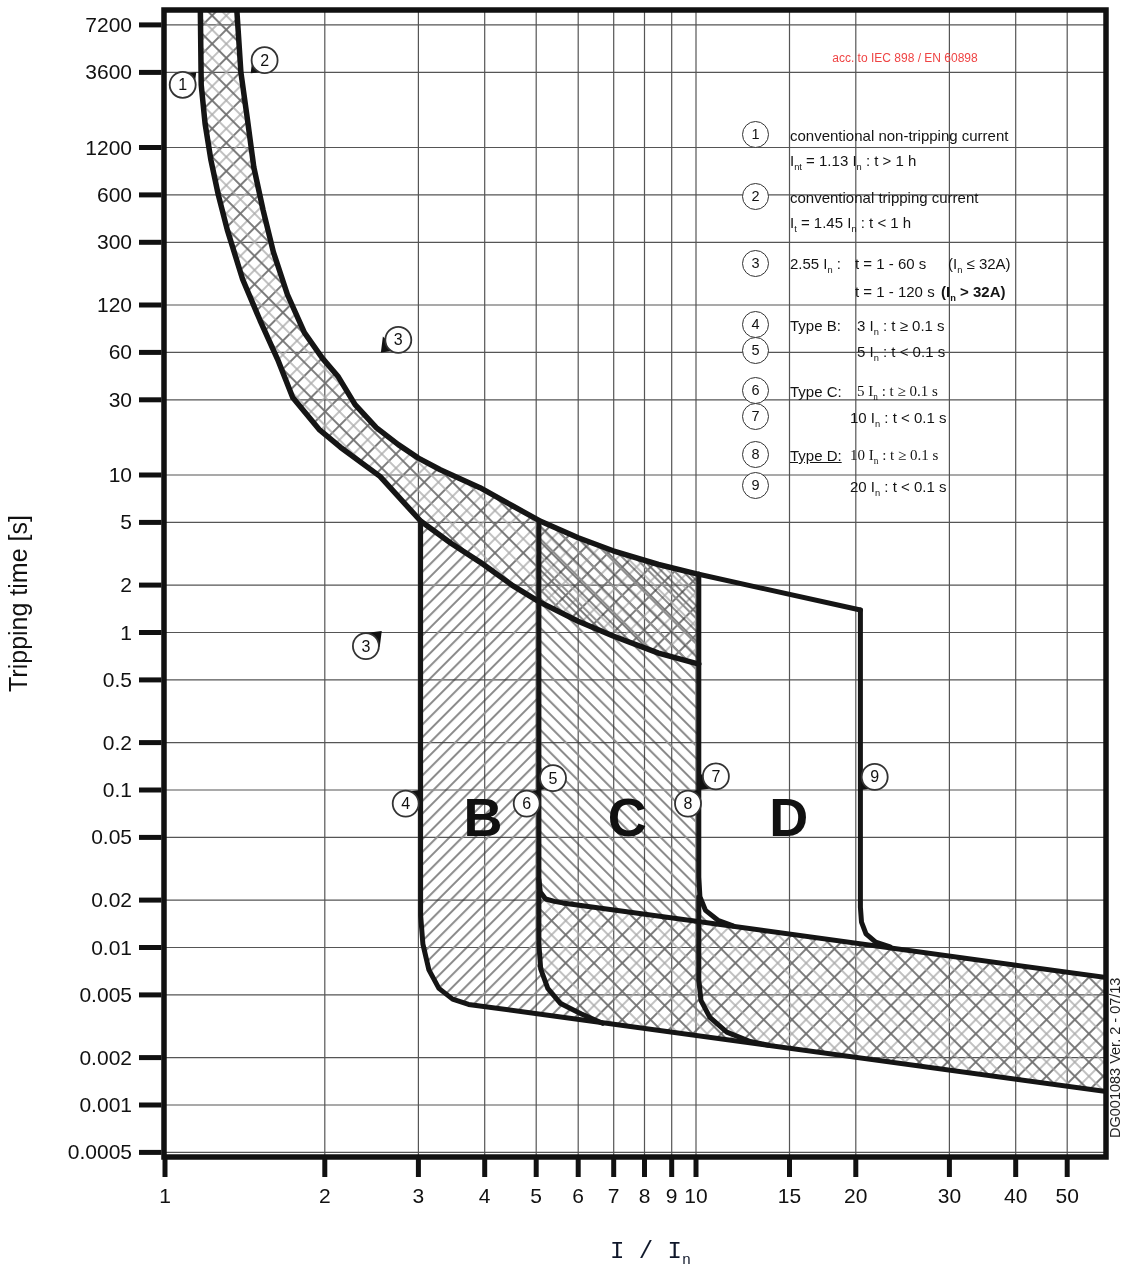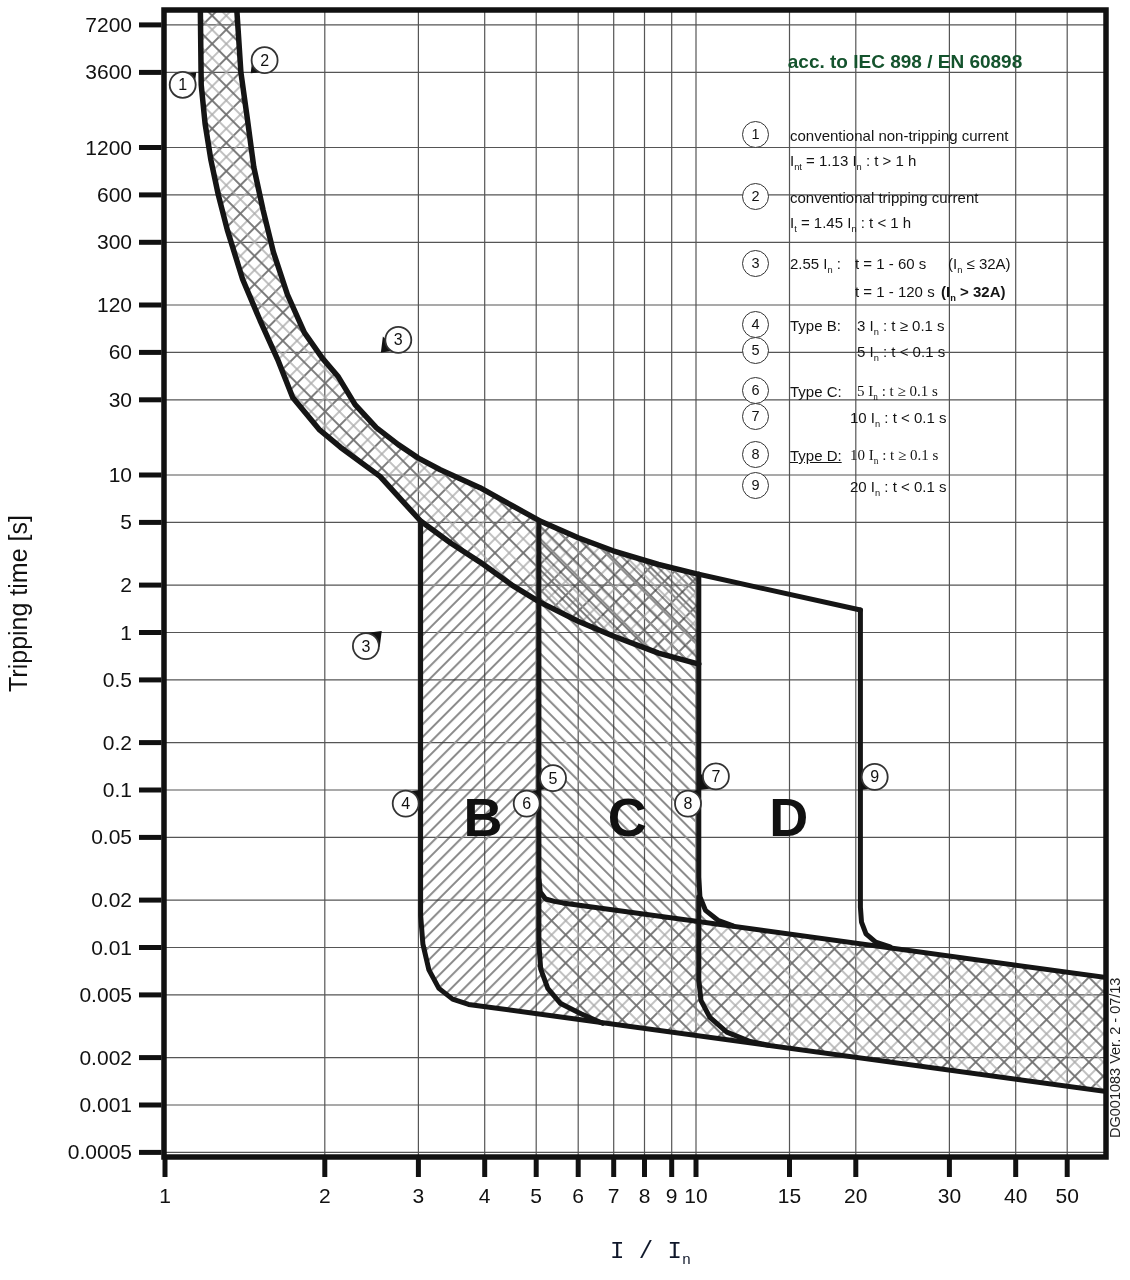--- a/index.html
+++ b/index.html
@@ -2,21 +2,21 @@
 <html><head>
 <meta charset="utf-8">
 <style>
   html,body{margin:0;padding:0;background:#fff;}
   #stage{position:relative;width:1130px;height:1280px;background:#fff;
          font-family:"Liberation Sans",sans-serif;color:#111;overflow:hidden;}
   #plot{position:absolute;left:0;top:0;width:1130px;height:1280px;}
   #plot text{font-family:"Liberation Sans",sans-serif;}
   #title-block{position:absolute;left:700px;top:44px;width:410px;text-align:center;}
   #title-main{font-size:21.5px;letter-spacing:.3px;color:#1a1a1a;}
-  #title-sub{font-size:19px;margin-top:7px;color:#14532d;font-weight:bold;}
+  #title-sub{font-size:12px;margin-top:7px;color:#ef4444;}
   #ytitle{position:absolute;left:4px;top:692px;transform:rotate(-90deg);
           transform-origin:0 0;font-size:25px;white-space:nowrap;color:#111;}
   #xtitle{position:absolute;left:610px;top:1238px;font-size:24px;color:#0f172a;font-family:Liberation Mono, monospace;}
   #sidenote{position:absolute;left:1107px;top:1138px;transform:rotate(-90deg);
             transform-origin:0 0;font-size:14.5px;white-space:nowrap;color:#222;}
   .lnum{position:absolute;width:25px;height:25px;border:1.6px solid #333;border-radius:50%;
         text-align:center;line-height:25px;font-size:14.5px;background:#fff;color:#111;}
   .ltext{position:absolute;font-size:15px;white-space:nowrap;color:#141414;}
   sub{font-size:.62em;}
 </style>

